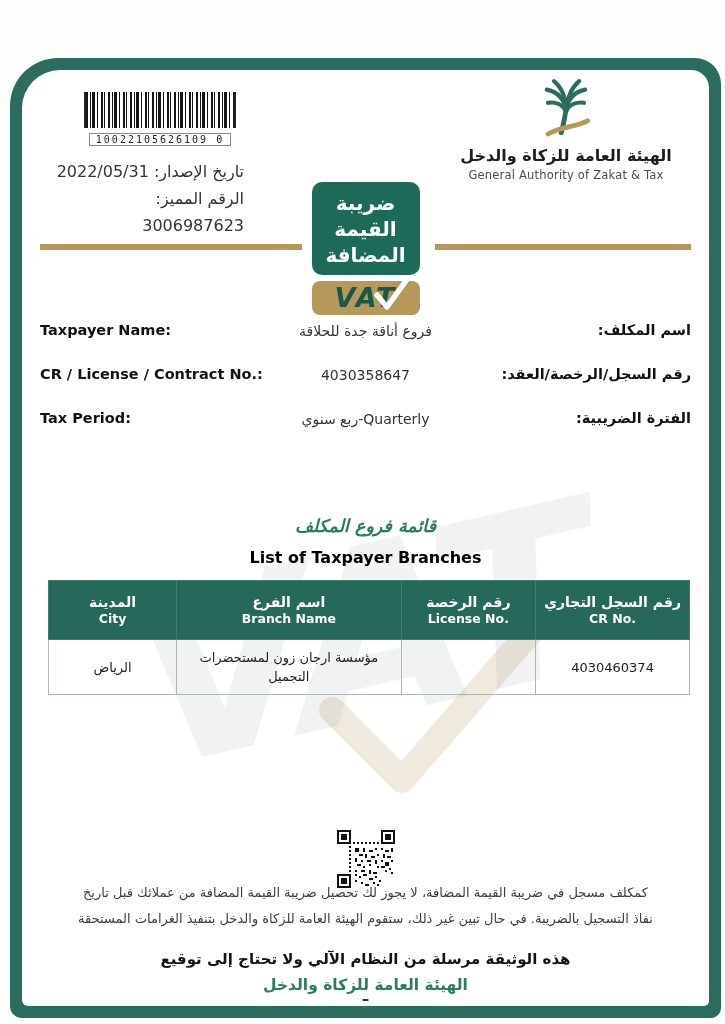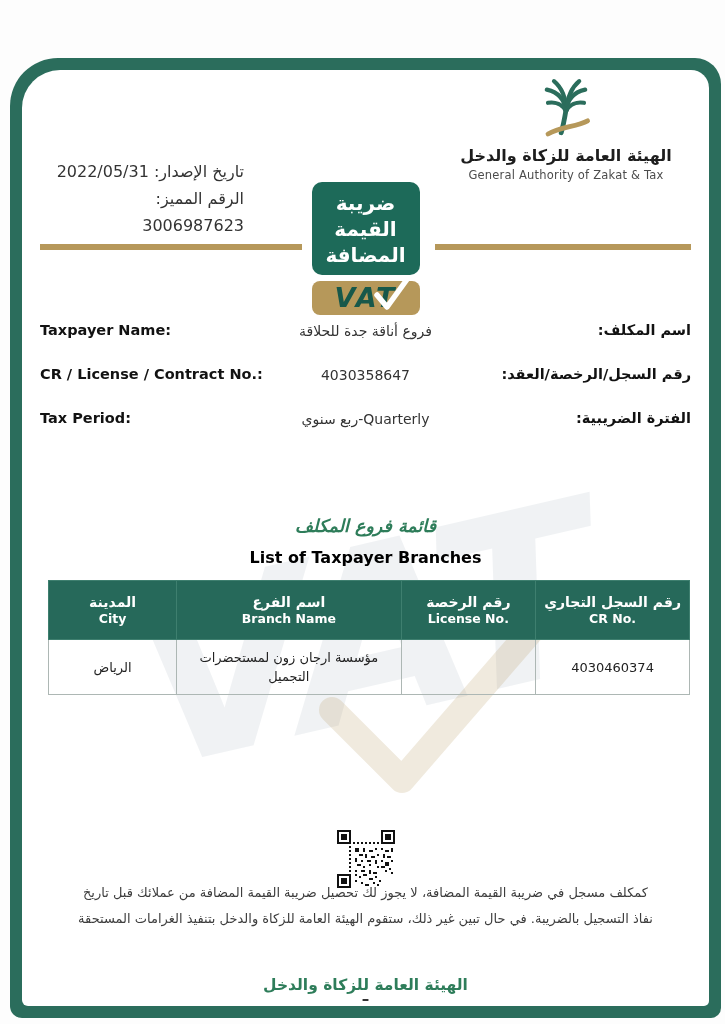--- a/index.html
+++ b/index.html
@@ -198,20 +198,24 @@
 
 <div class="doc">
   <div class="frame">
     <div class="page">
 
       <div class="watermark">VAT</div>
       <svg class="wm-check" viewBox="0 0 230 190">
         <path d="M15 95 L85 165 L215 15" fill="none" stroke="rgba(182,152,90,0.20)" stroke-width="26" stroke-linecap="round" stroke-linejoin="round"></path>
       </svg>
 
+      <div class="barcode-wrap">
+        <div class="barcode-bars"></div>
+        <div class="barcode-number">10022105626109 0</div>
+      </div>
 
       <div class="meta">
         <div>
           <span>تاريخ الإصدار:</span>
           <span>2022/05/31</span>
         </div>
         <div>
           <span>الرقم المميز:</span>
           <span>3006987623</span>
         </div>
@@ -332,18 +336,19 @@
                    M19 23h1v1h-1z M21 25h1v1h-1z M9 25h1v1H9z M12 26h1v1h-1z M14 27h2v1h-2z M18 26h1v1h-1z
                    M20 27h1v1h-1z M22 9h1v1h-1z M24 10h2v1h-2z M27 9h1v2h-1z M23 12h1v2h-1z M25 13h2v1h-2z
                    M22 15h1v1h-1z M24 16h2v2h-2z M27 15h1v1h-1z M22 18h2v1h-2z M26 19h1v1h-1z M24 20h1v1h-1z M27 21h1v1h-1z"></path>
         </g>
       </svg>
 
       <div class="notice">
         <div>كمكلف مسجل في ضريبة القيمة المضافة، لا يجوز لك تحصيل ضريبة القيمة المضافة من عملائك قبل تاريخ</div>
         <div>نفاذ التسجيل بالضريبة. في حال تبين غير ذلك، ستقوم الهيئة العامة للزكاة والدخل بتنفيذ الغرامات المستحقة</div>
       </div>
+      <div class="auto-line">هذه الوثيقة مرسلة من النظام الآلي ولا تحتاج إلى توقيع</div>
       <div class="authority-line">الهيئة العامة للزكاة والدخل</div>
       <div class="dash-line">–</div>
 
     </div>
   </div>
 </div>
 
 </body></html>

